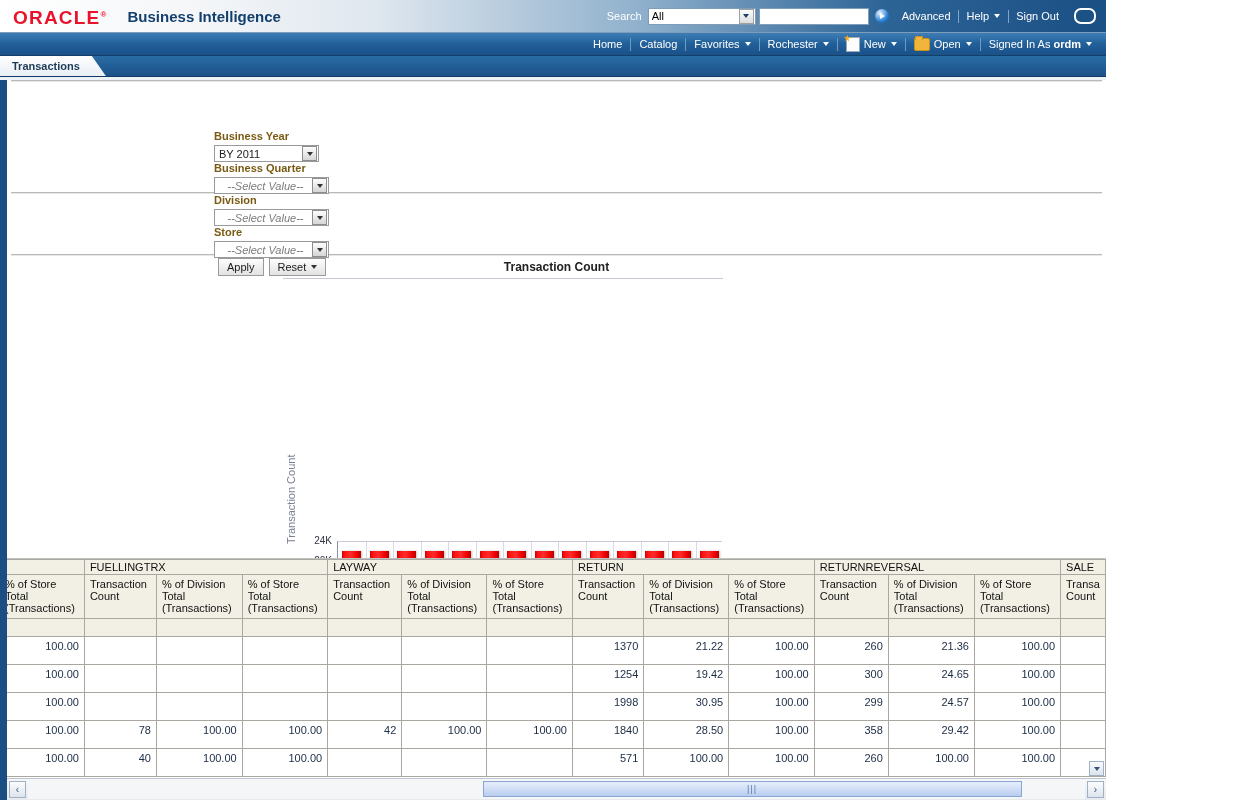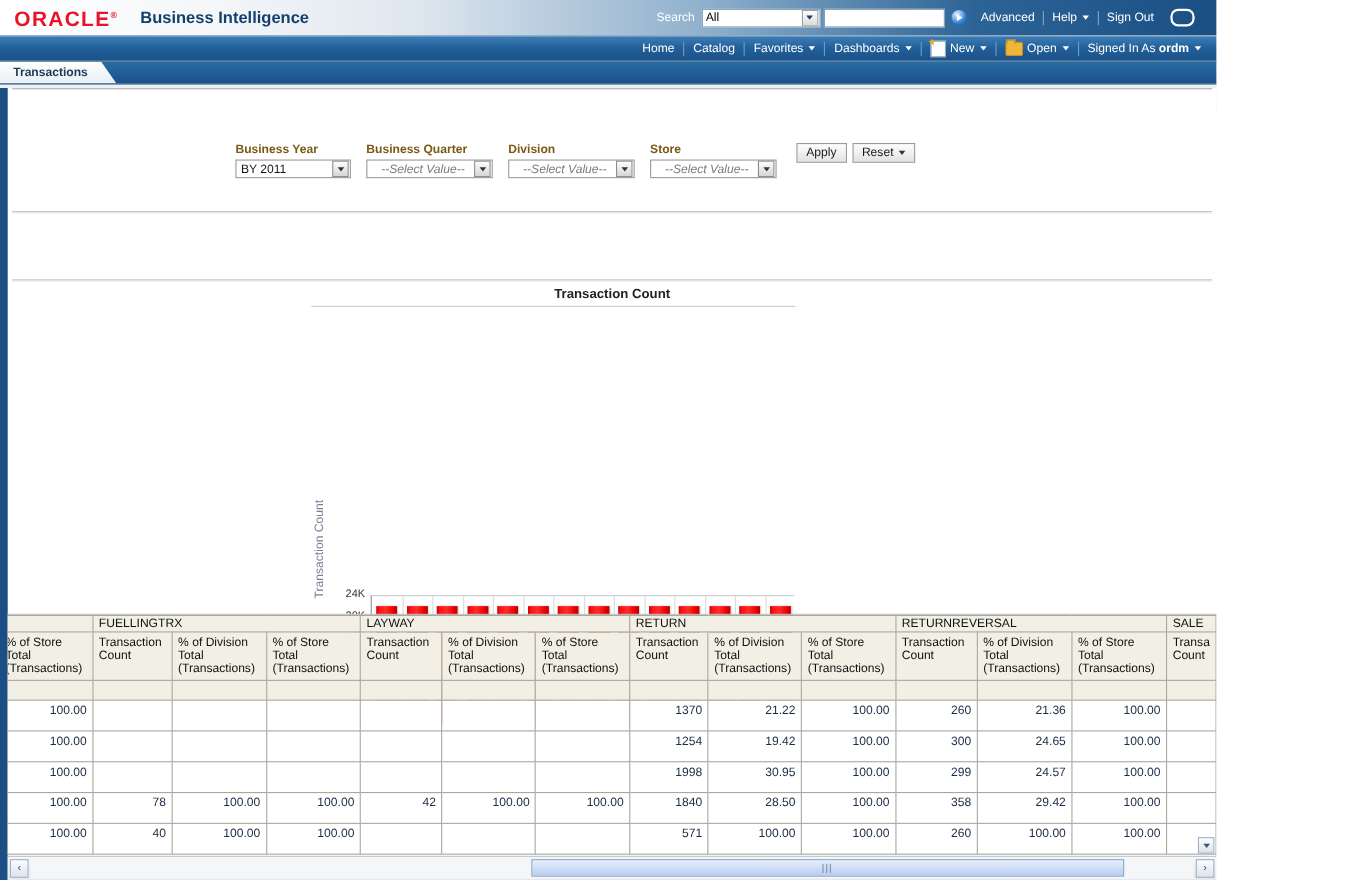--- a/index.html
+++ b/index.html
@@ -26,21 +26,21 @@
     font-size:19px;
     letter-spacing:1.2px;
     font-family:"Liberation Sans", sans-serif;
     line-height:19px;
   }
   .oracle-logo sup{font-size:8px;vertical-align:super;}
   .product-name{
     margin-left:20px;color:#123f6d;font-weight:bold;font-size:15px;
   }
   .gheader-right{
-    margin-left:auto;display:flex;align-items:center;height:32px;padding-right:18px;color:#ffffff;
+    margin-left:auto;display:flex;align-items:center;height:32px;padding-right:8px;color:#ffffff;
   }
   .search-label{font-size:11px;color:#ffffff;margin-right:6px;}
   .sel{
     height:17px;border:1px solid #7f9db9;background:#fff;font-size:11px;
     display:inline-flex;align-items:center;color:#000;padding:0 0 0 3px;box-sizing:border-box;
   }
   .sel .selval{flex:1;white-space:nowrap;overflow:hidden;}
   .sel .arrowbox{
     width:15px;height:15px;margin:0 1px 0 2px;
     background:linear-gradient(to bottom,#fdfdfd,#dcdcdc);
@@ -145,21 +145,21 @@
     position:absolute;left:0;top:80px;right:0;bottom:0;
     background:#ffffff;
     border-left:7px solid #1b4f84;
     box-sizing:border-box;
   }
   .contentwrap{position:relative;height:100%;}
   .hr-thick{border-top:1px solid #b9b9b9;border-bottom:1px solid #e8e8e8;height:0;margin:0 4px;}
 
   
   .promptsec{height:110px;position:relative;}
-  .promptrow{position:absolute;left:207px;top:48px;display:flex;align-items:flex-start;gap:0;}
+  .promptrow{position:absolute;left:207px;top:48px;display:flex;align-items:flex-start;gap:0;flex-direction:column;}
   .pcol{margin-right:14px;}
   .plabel{font-size:11px;font-weight:bold;color:#7a5a13;margin-bottom:3px;white-space:nowrap;}
   .pctl{height:17px;border:1px solid #9a9a9a;background:#fff;display:flex;align-items:center;box-sizing:border-box;}
   .pctl .selval{font-size:11px;padding-left:4px;flex:1;white-space:nowrap;overflow:hidden;}
   .pctl.placeholder .selval{font-style:italic;color:#7c7c7c;}
   .pctl .arrowbox{
     width:15px;height:15px;margin-right:1px;
     background:linear-gradient(to bottom,#fdfdfd,#d6d6d6);
     border:1px solid #8d8d8d;box-sizing:border-box;display:flex;align-items:center;justify-content:center;
   }
@@ -304,21 +304,21 @@
     <span class="mi">
         <span>Catalog</span>
       </span>
     <span class="vsep"></span>
     <span class="mi">
         <span>Favorites</span>
         <span class="caret-dn-w"></span>
       </span>
     <span class="vsep"></span>
     <span class="mi">
-        <span>Dashboards</span>
+        <span>Rochester</span>
         <span class="caret-dn-w"></span>
       </span>
     <span class="vsep"></span>
     <span class="mi">
         <span class="new-icon"></span>
         <span>New</span>
         <span class="caret-dn-w"></span>
       </span>
     <span class="vsep"></span>
     <span class="mi">

